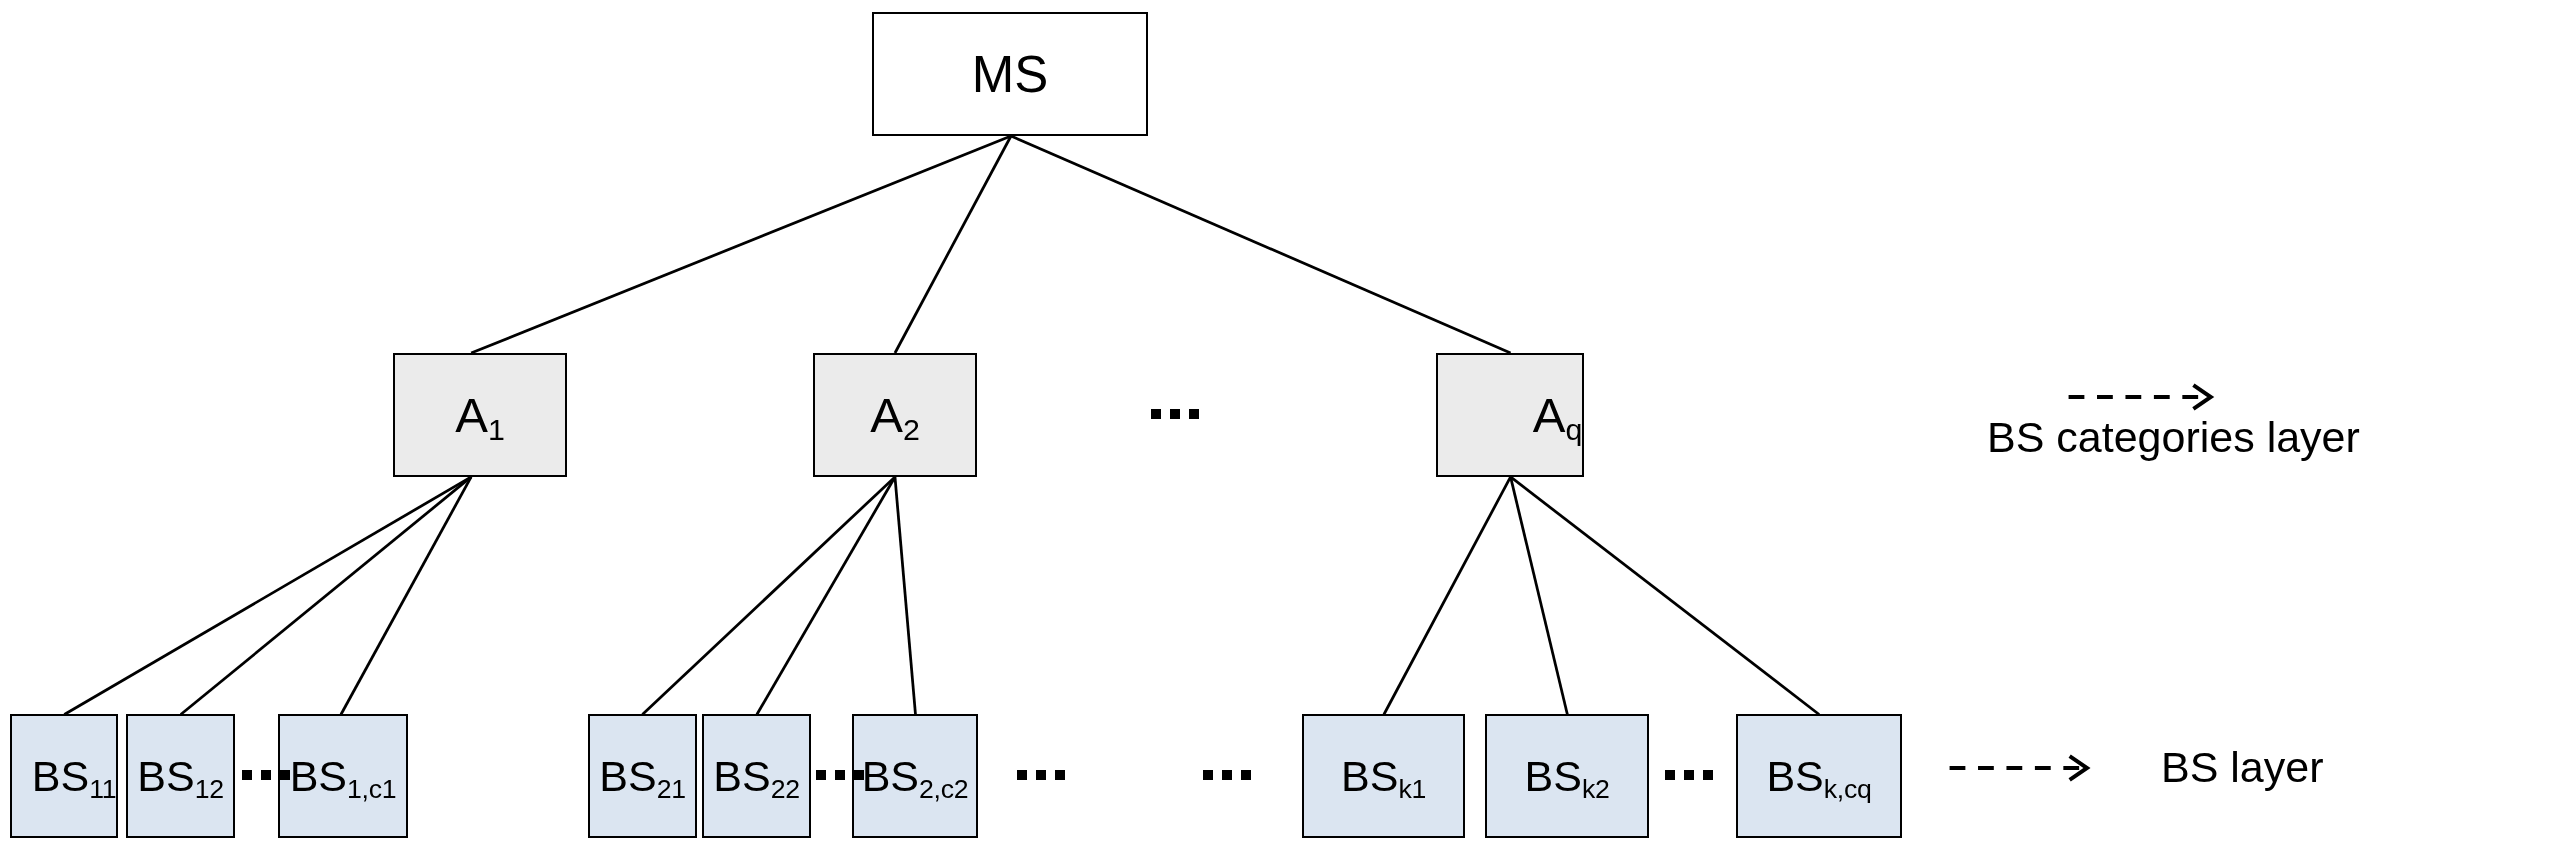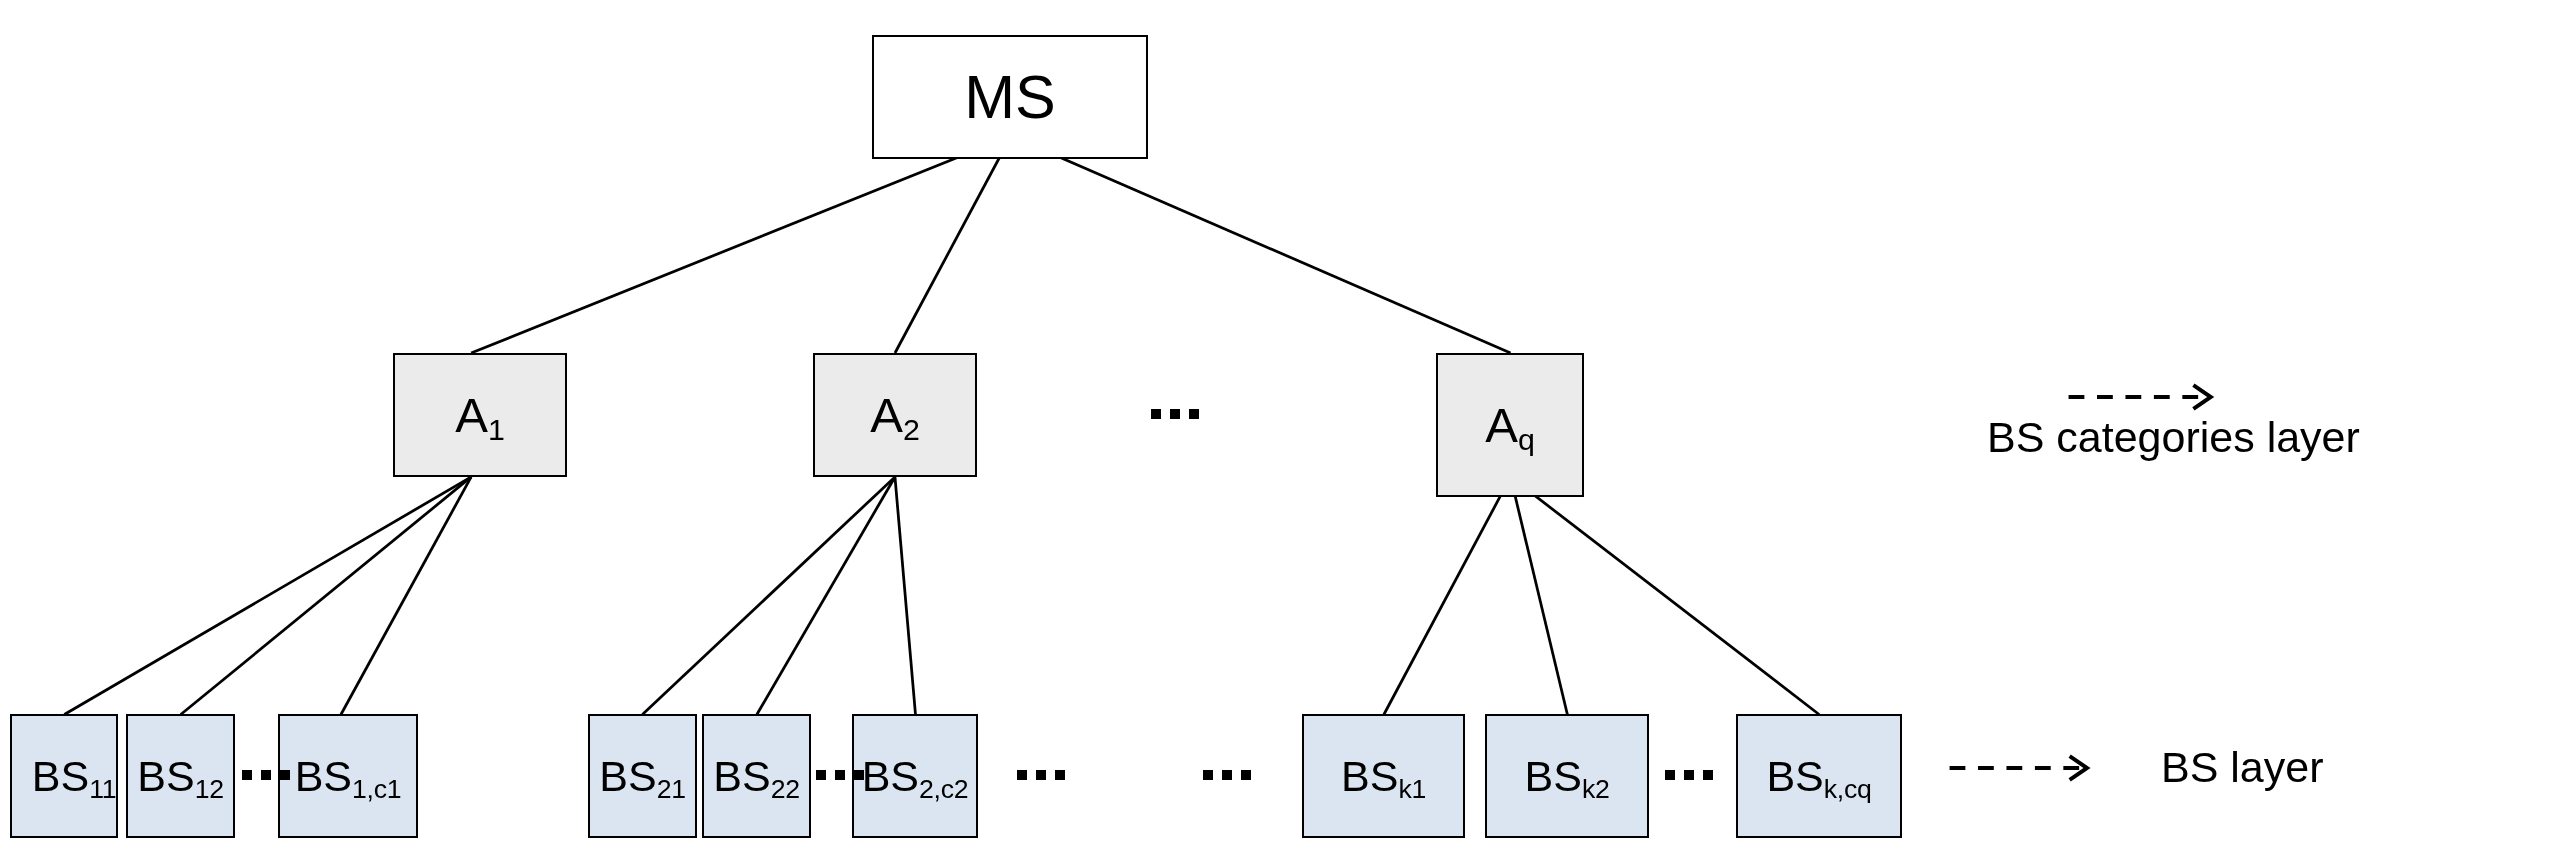--- a/index.html
+++ b/index.html
@@ -31,22 +31,21 @@
     border: 2.4px solid #000000;
     display: flex;
     align-items: center;
     justify-content: center;
     color: #000000;
     line-height: 1;
     z-index: 5;
   }
   .node-ms {
     background: #ffffff;
-    font-size: 61px;
-    margin-top: 23px;
+    font-size: 51px;
   }
   .node-a {
     background: #ebebeb;
     font-size: 49px;
   }
   .node-bs {
     background: #dbe5f1;
     font-size: 43px;
   }
   .node .lbl {
@@ -113,37 +112,37 @@
   <div class="node node-ms" style="left:872px; top:12px; width:276px; height:124px;">
     <span class="lbl">MS</span>
   </div>
 
   <div class="node node-a" style="left:384px; top:353px; width:174px; height:124px;margin-left:9px;">
     <span class="lbl">A<sub>1</sub></span>
   </div>
   <div class="node node-a" style="left:813px; top:353px; width:164px; height:124px;justify-content:center;">
     <span class="lbl">A<sub>2</sub></span>
   </div>
-  <div class="node node-a" style="left:1436px; top:353px; width:148px; height:144px;">
+  <div class="node node-a" style="left:1436px; top:353px; width:148px; height:124px;justify-content:flex-end;">
     <span class="lbl">A<sub>q</sub></span>
   </div>
 
   <div class="ellipsis" style="left:1151px; top:409px;">
     <i></i>
     <i></i>
     <i></i>
   </div>
 
   <div class="node node-bs" style="left:10.3px; top:714px; width:108px; height:124px;justify-content:flex-end;">
     <span class="lbl">BS<sub>11</sub></span>
   </div>
   <div class="node node-bs" style="left:126px; top:714px; width:109px; height:124px;">
     <span class="lbl">BS<sub>12</sub></span>
   </div>
-  <div class="node node-bs" style="left:278px; top:714px; width:140px; height:124px;">
+  <div class="node node-bs" style="left:278px; top:714px; width:130px; height:124px;">
     <span class="lbl">BS<sub>1,c1</sub></span>
   </div>
   <div class="node node-bs" style="left:588px; top:714px; width:109px; height:124px;">
     <span class="lbl">BS<sub>21</sub></span>
   </div>
   <div class="node node-bs" style="left:702px; top:714px; width:109px; height:124px;">
     <span class="lbl">BS<sub>22</sub></span>
   </div>
   <div class="node node-bs" style="left:852px; top:714px; width:126px; height:124px;">
     <span class="lbl">BS<sub>2,c2</sub></span>

